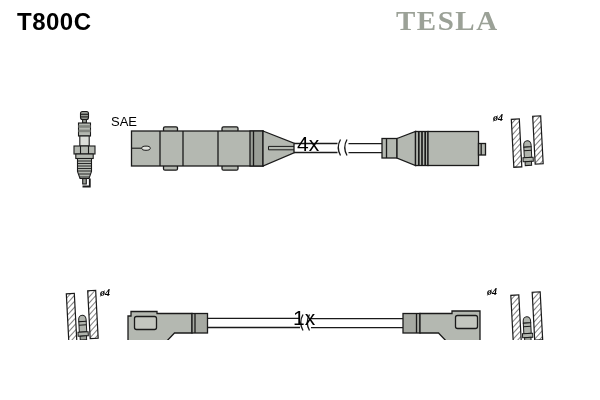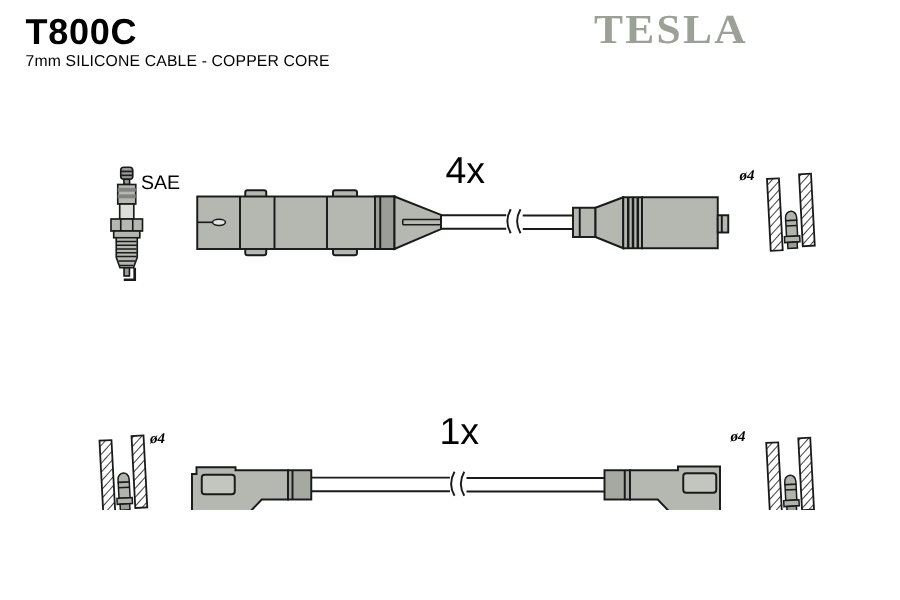--- a/index.html
+++ b/index.html
@@ -4,36 +4,35 @@
 <style>
   html,body{margin:0;padding:0;background:#fff;}
   .canvas{position:relative;width:600px;height:340px;background:#ffffff;overflow:hidden;
           font-family:"Liberation Sans",sans-serif;color:#000;}
   .code{position:absolute;left:17px;top:8px;font-size:24px;font-weight:bold;letter-spacing:0.5px;}
   .subtitle{position:absolute;left:17px;top:35px;font-size:10.5px;letter-spacing:0.1px;}
   .brand{position:absolute;left:396px;top:4px;font-family:"Liberation Serif",serif;
          font-size:29px;font-weight:bold;color:#9ba197;letter-spacing:1.5px;transform:scaleY(.95);}
   svg.diagram{position:absolute;left:0;top:0;}
   .lbl{position:absolute;white-space:nowrap;}
-  .sae{left:94px;top:114px;font-size:13px;}
-  .qty{font-size:25px;}
+  .sae{left:111px;top:114px;font-size:13px;}
+  .qty{font-size:21px;margin-top:32px;}
   .qty-top{left:297px;top:100px;}
   .qty-bottom{left:293px;top:274px;}
   .dia{font-family:"Liberation Serif",serif;font-style:italic;font-weight:bold;font-size:10px;}
   .dia-top{left:493px;top:112px;}
   .dia-bl{left:100px;top:287px;}
   .dia-br{left:487px;top:286px;}
 </style>
 </head>
 <body>
 
 <div class="canvas">
 
   <div class="code">T800C</div>
-  <div class="subtitle">7mm SILICONE CABLE - COPPER CORE</div>
   <div class="brand">TESLA</div>
 
   <svg class="diagram" width="600" height="400" viewBox="0 0 600 400">
     <defs>
       <pattern id="hatch" width="4" height="4" patternUnits="userSpaceOnUse" patternTransform="rotate(45)">
         <rect width="4" height="4" fill="#ffffff"></rect>
         <line x1="0" y1="0" x2="0" y2="4" stroke="#2a2a2a" stroke-width="1.2"></line>
       </pattern>
       <g id="cup-def">
         <rect x="8" y="2" width="13.5" height="45" fill="#ffffff" stroke="none"></rect>

